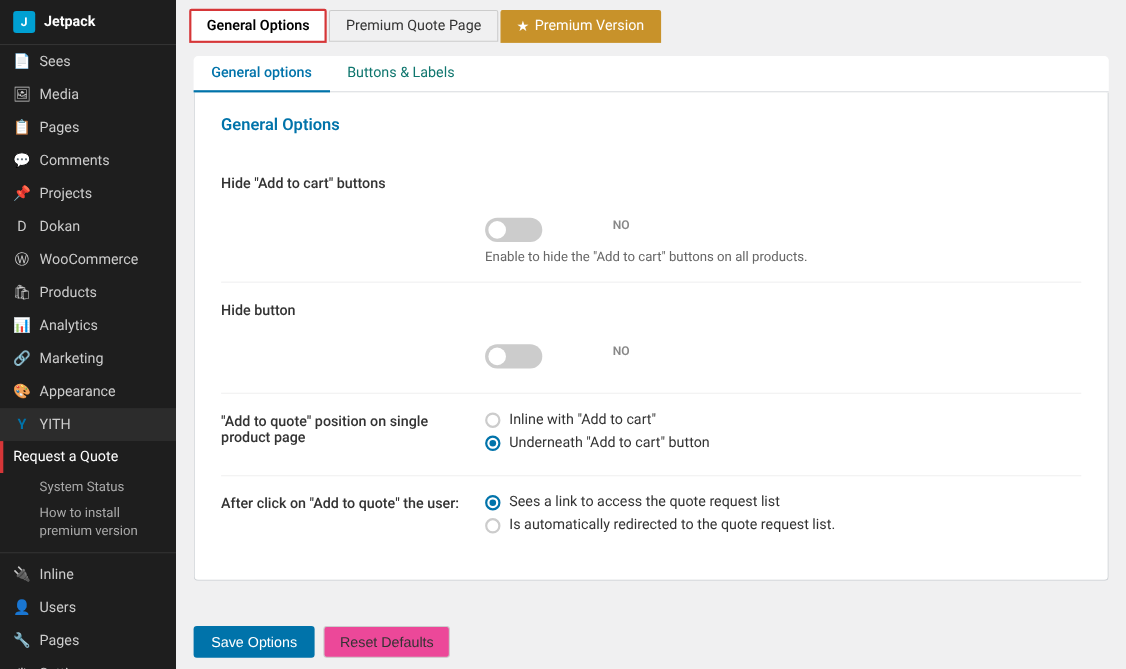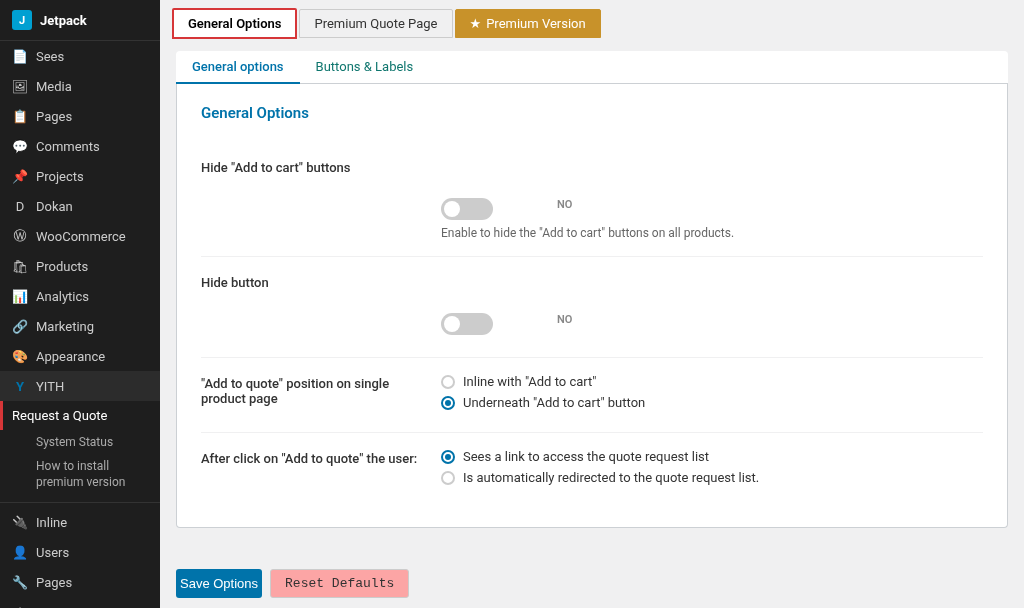--- a/index.html
+++ b/index.html
@@ -230,35 +230,34 @@
     .bottom-bar {
       padding: 10px 16px;
       display: flex;
       gap: 8px;
       background: #f0f0f1;
     }
     .btn-save {
       background: #0073aa;
       color: #fff;
       border: none;
-      padding: 6px 4px;
+      padding: 6px 16px;
       border-radius: 3px;
       font-size: 13px;
       cursor: pointer;
       font-weight: 500;
     }
     .btn-reset {
-      background: #fca5a5;
+      background: #ec4899;
       color: #333;
       border: 1px solid #ccc;
       padding: 6px 14px;
       border-radius: 3px;
       font-size: 13px;
       cursor: pointer;
-      font-family: Liberation Mono, monospace;
     }
 
     .star-icon { font-size: 13px; }
   </style>
 </head>
 <body>
 
 <div id="sidebar">
   <div class="sidebar-brand">
     <div class="sidebar-brand-icon">J</div>

